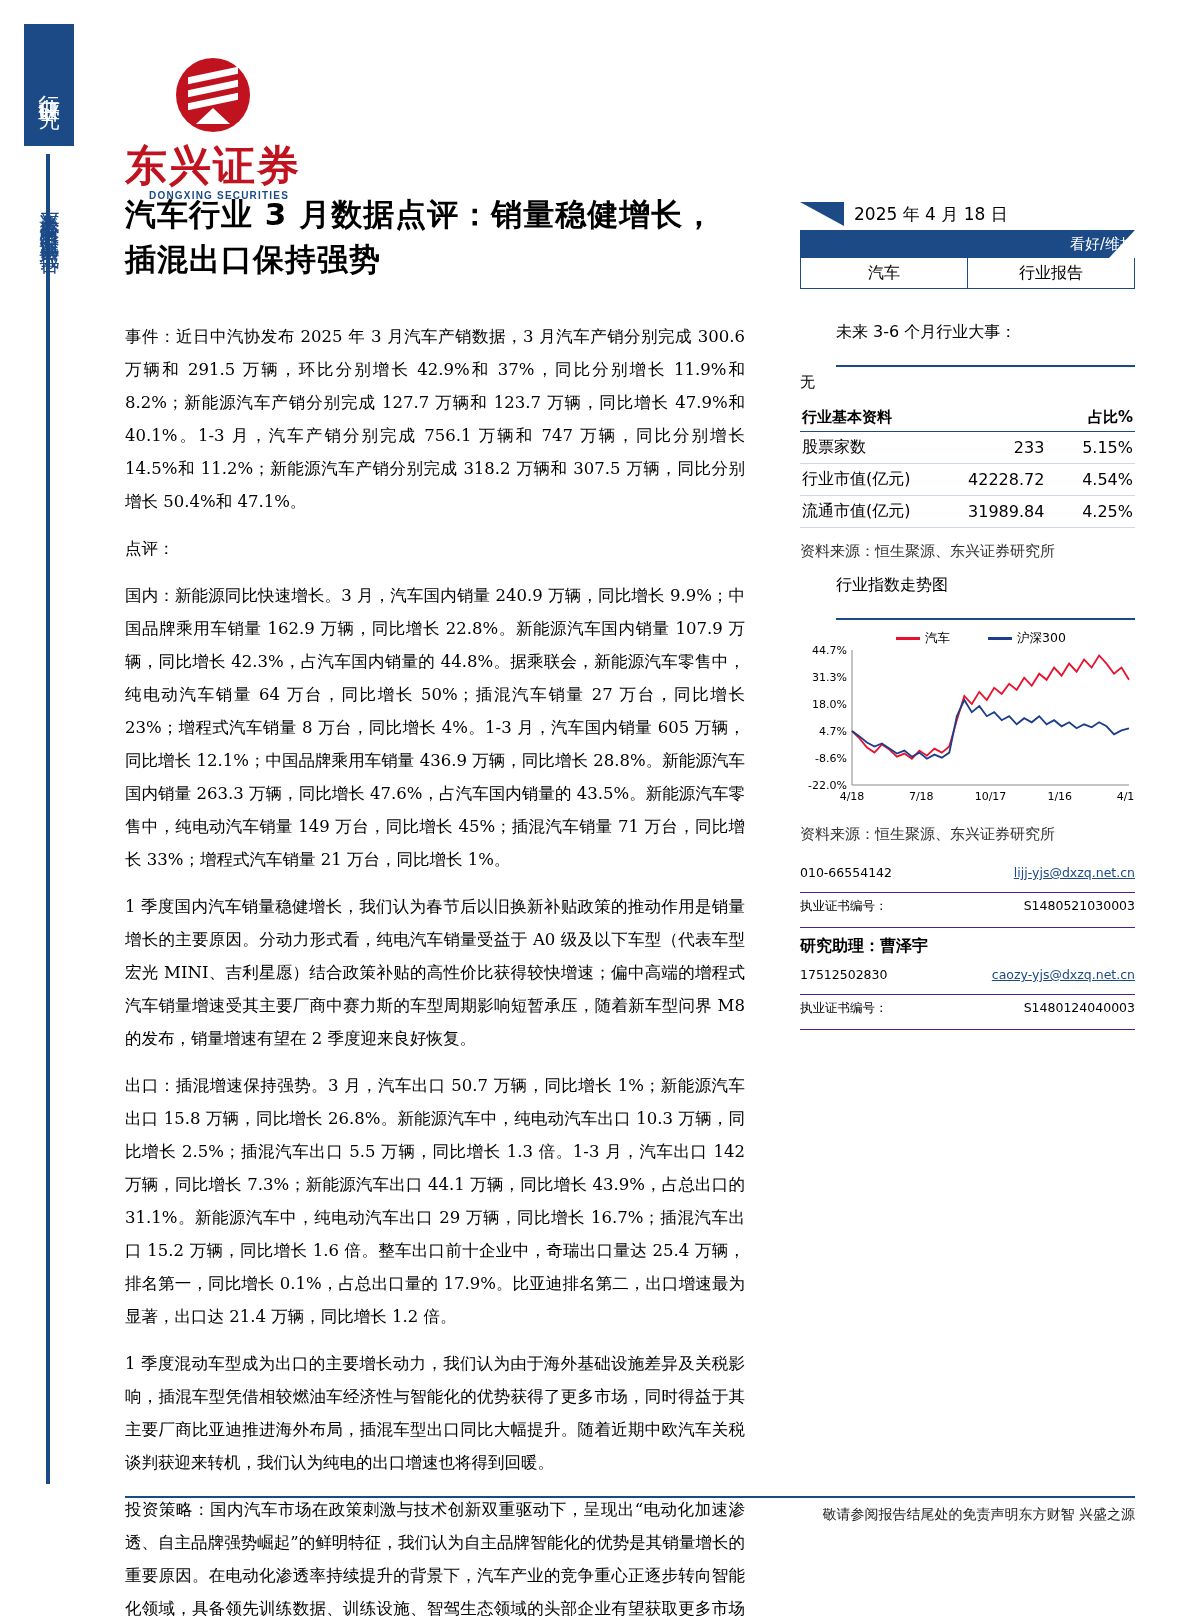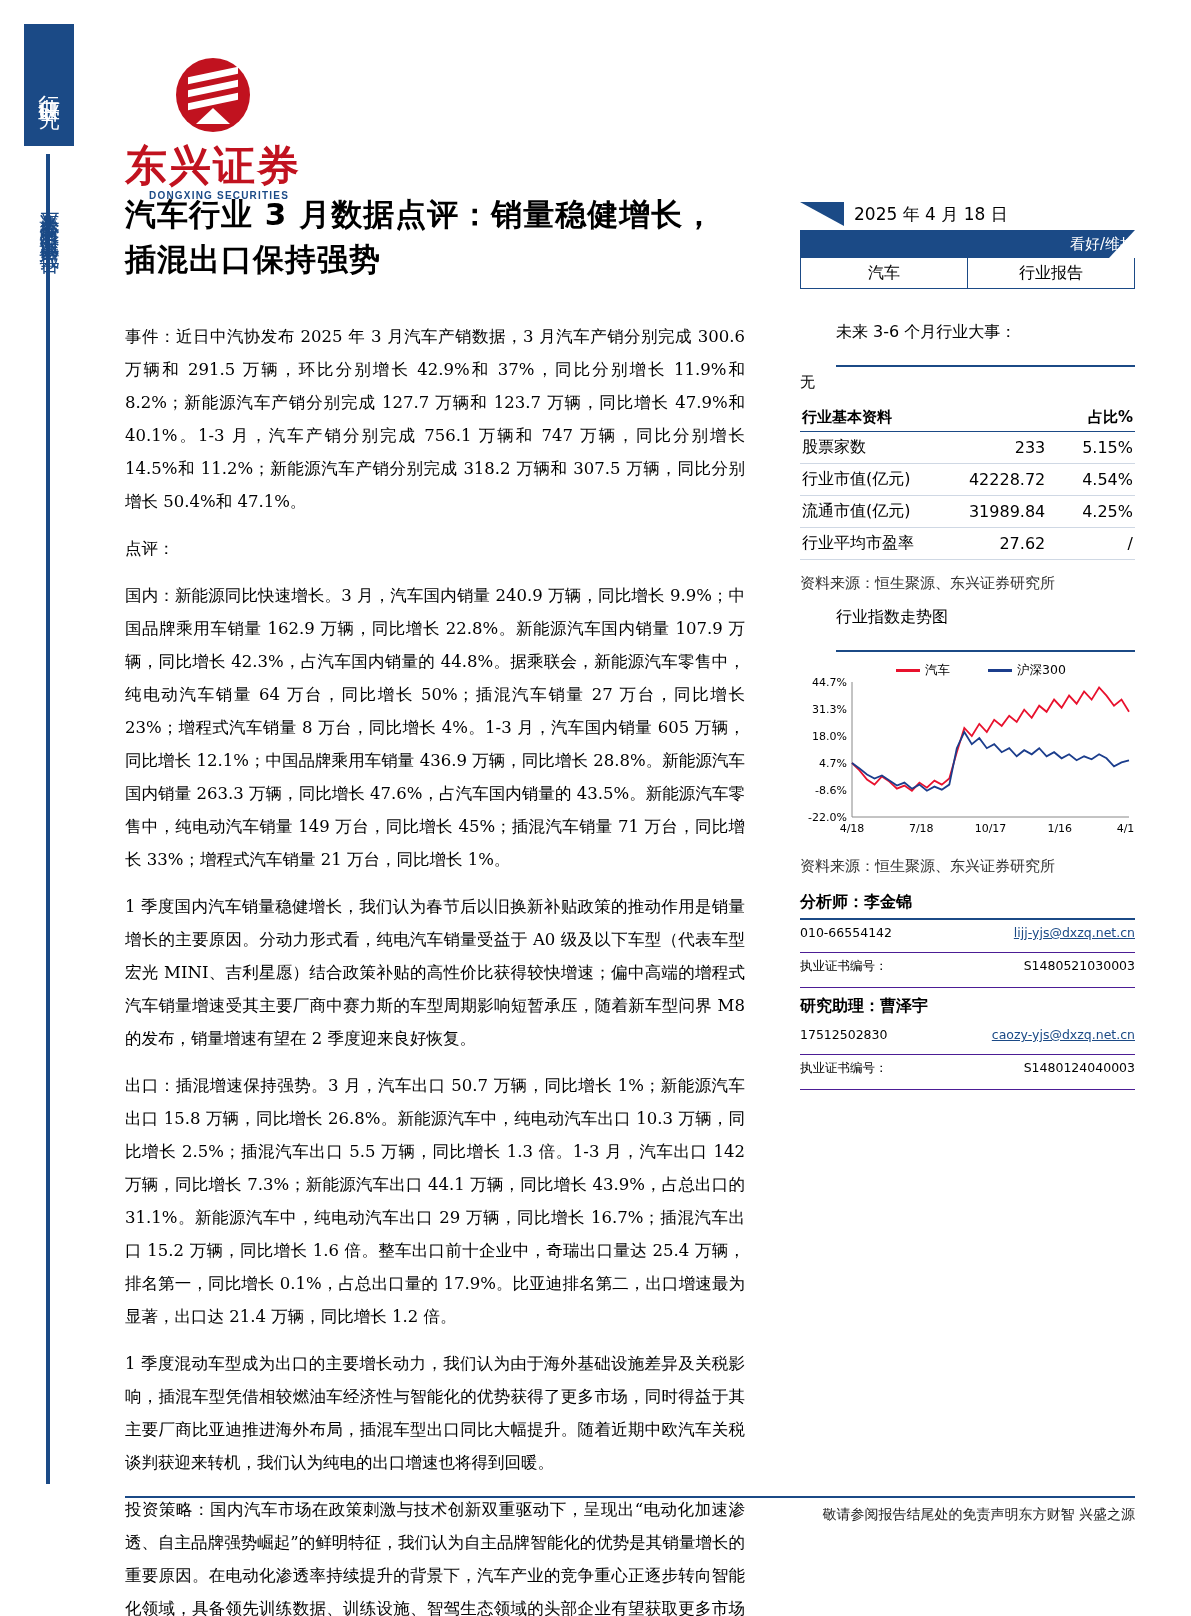--- a/index.html
+++ b/index.html
@@ -211,25 +211,20 @@
       </tr>
       <tr>
         <td>行业市值(亿元)</td>
         <td class="n">42228.72</td>
         <td class="p">4.54%</td>
       </tr>
       <tr>
         <td>流通市值(亿元)</td>
         <td class="n">31989.84</td>
         <td class="p">4.25%</td>
-      </tr>
-      <tr>
-        <td>行业平均市盈率</td>
-        <td class="n">27.62</td>
-        <td class="p">/</td>
       </tr>
     </tbody>
       </table>
     <div class="src">资料来源：恒生聚源、东兴证券研究所</div>
 
     <div class="sec-title">行业指数走势图</div>
     <div class="chart-box">
       <div class="legend">
         <span><i style="background:#e8112d"></i><span>汽车</span></span>
         <span><i style="background:#1b3d8c"></i><span>沪深300</span></span>
@@ -247,21 +242,20 @@
           <text x="190.5" y="174" text-anchor="middle" font-size="11" font-family="DejaVu Sans, sans-serif">10/17</text>
           <text x="259.75" y="174" text-anchor="middle" font-size="11" font-family="DejaVu Sans, sans-serif">1/16</text>
           <text x="329" y="174" text-anchor="middle" font-size="11" font-family="DejaVu Sans, sans-serif">4/17</text>
           <path d="M52.0 105.0 L59.5 112.4 L67.0 121.6 L74.5 126.6 L81.9 118.5 L89.4 123.6 L96.9 130.7 L104.4 127.6 L111.9 132.7 L119.4 124.6 L126.9 129.7 L134.4 122.6 L141.8 126.6 L149.3 120.5 L156.8 94.2 L164.3 69.9 L171.8 78.0 L179.3 65.9 L186.8 74.0 L194.2 61.8 L201.7 67.9 L209.2 57.8 L216.7 63.9 L224.2 51.7 L231.7 59.8 L239.2 47.7 L246.6 53.8 L254.1 41.6 L261.6 49.7 L269.1 37.6 L276.6 45.7 L284.1 33.5 L291.6 41.6 L299.1 29.5 L306.5 37.6 L314.0 47.7 L321.5 41.6 L329.0 53.8" fill="none" stroke="#e8112d" stroke-width="1.8"></path>
           <path d="M52.0 105.0 L59.5 110.4 L67.0 116.5 L74.5 120.5 L81.9 117.5 L89.4 122.6 L96.9 127.6 L104.4 124.6 L111.9 130.7 L119.4 126.6 L126.9 132.7 L134.4 128.6 L141.8 131.7 L149.3 126.6 L156.8 90.2 L164.3 74.0 L171.8 86.1 L179.3 80.1 L186.8 90.2 L194.2 86.1 L201.7 94.2 L209.2 90.2 L216.7 98.3 L224.2 92.2 L231.7 96.3 L239.2 90.2 L246.6 98.3 L254.1 94.2 L261.6 100.3 L269.1 96.3 L276.6 102.3 L284.1 98.3 L291.6 101.3 L299.1 96.3 L306.5 100.3 L314.0 108.4 L321.5 104.4 L329.0 102.3" fill="none" stroke="#1b3d8c" stroke-width="1.8"></path>
         </svg>
     </div>
     <div class="src">资料来源：恒生聚源、东兴证券研究所</div>
 
     <div class="analyst-wrap">
-      <div class="an-title">分析师：李金锦</div>
       <div class="an-row">
         <span>010-66554142</span>
         <span class="lnk">lijj-yjs@dxzq.net.cn</span>
       </div>
       <div class="an-row">
         <span>执业证书编号：</span>
         <span>S1480521030003</span>
       </div>
       <div class="an-title" style="border:none;padding-top:8px">研究助理：曹泽宇</div>
       <div class="an-row">

